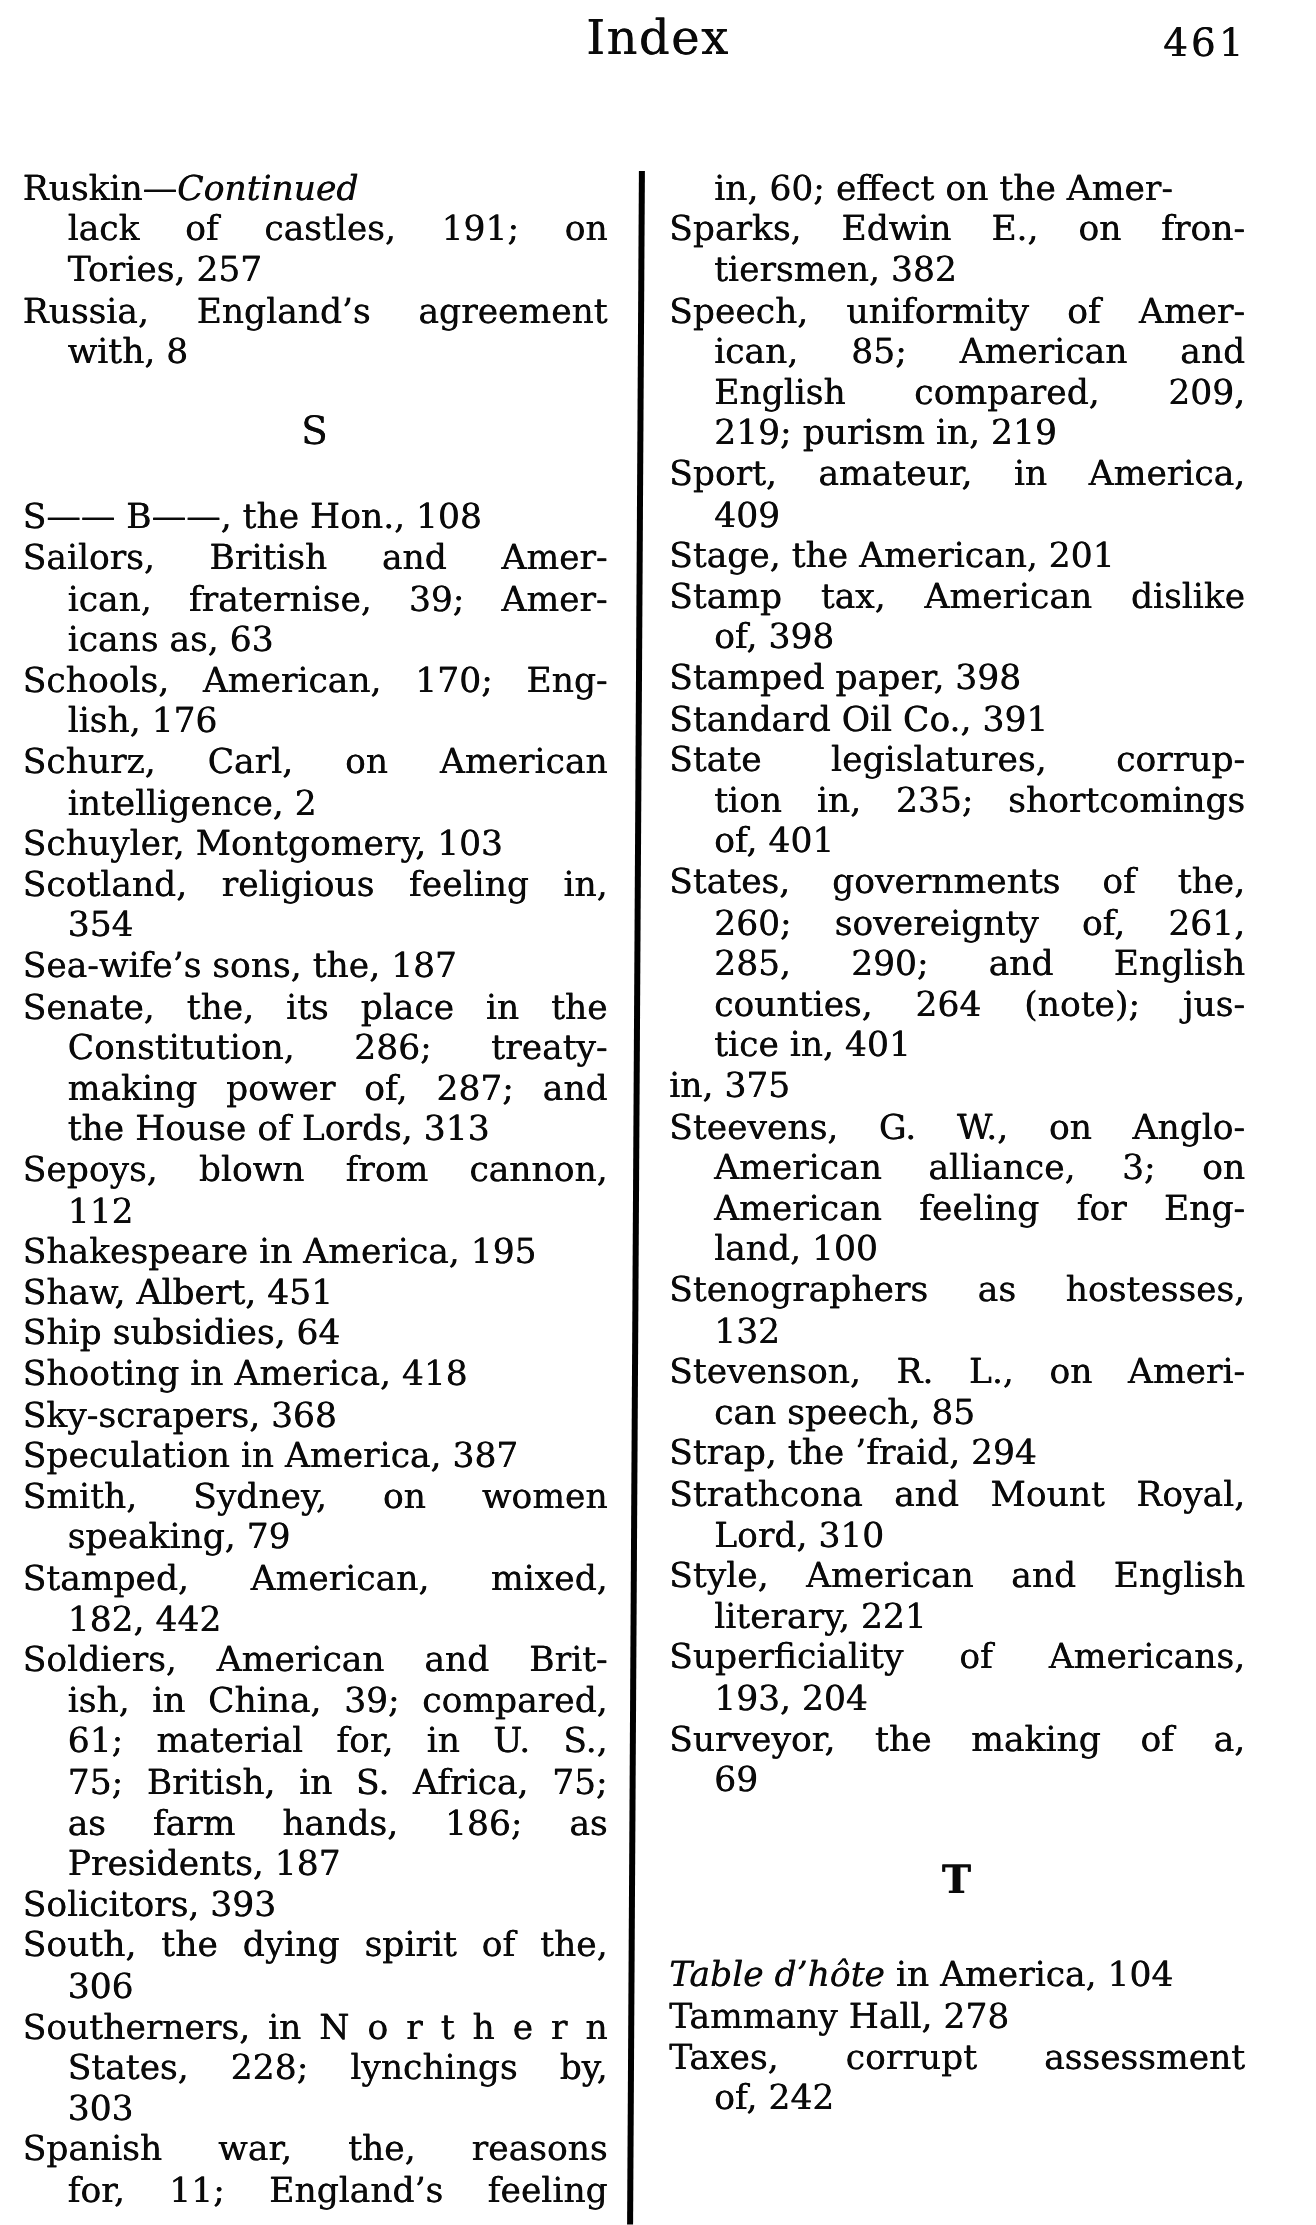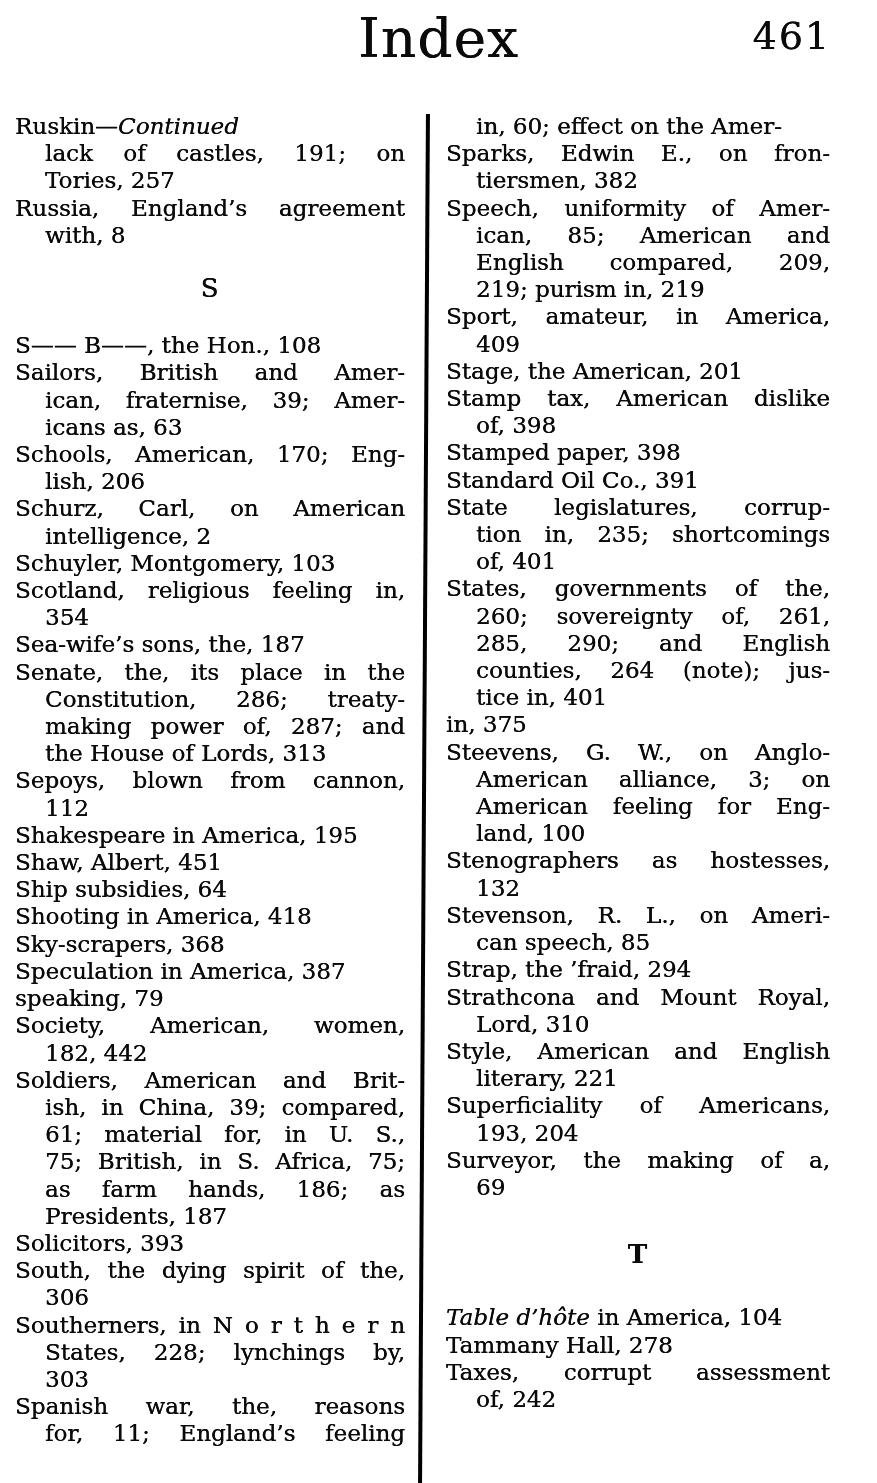--- a/index.html
+++ b/index.html
@@ -5,24 +5,24 @@
   html,body{margin:0;padding:0;}
   body{
     width:877px;height:1483px;position:relative;overflow:hidden;
     background:#ffffff;color:#0a0a0a;
     font-family:"DejaVu Serif","Liberation Serif",serif;
     text-shadow:0.3px 0 0 currentColor;
   }
   .header{position:absolute;top:0;left:0;right:0;height:80px;}
   .page-title{
     position:absolute;left:0;right:0;top:6px;text-align:center;
-    font-size:55px;letter-spacing:1px;
+    font-size:32px;letter-spacing:1px;
   }
   .page-number{
-    position:absolute;right:46px;top:14px;font-size:38px;letter-spacing:2px;
+    position:absolute;right:46px;top:14px;font-size:26px;letter-spacing:2px;
   }
   .column{position:absolute;top:113px;font-size:23px;line-height:27.2px;}
   .column.left{left:15px;width:390px;}
   .column.right{left:446px;width:384px;}
   .divider{
     position:absolute;left:422px;top:114px;width:4px;height:1369px;
     background:#000;transform:rotate(0.33deg);
   }
   .line{text-align:justify;text-align-last:justify;}
   .entry .line:last-child{text-align-last:left;}
@@ -61,21 +61,21 @@
     <div class="entry">
       <div class="line">S—— B——, the Hon., 108</div>
     </div>
     <div class="entry">
       <div class="line">Sailors, British and Amer-</div>
       <div class="line">ican, fraternise, 39; Amer-</div>
       <div class="line">icans as, 63</div>
     </div>
     <div class="entry">
       <div class="line">Schools, American, 170; Eng-</div>
-      <div class="line">lish, 206</div>
+      <div class="line">lish, 176</div>
     </div>
     <div class="entry">
       <div class="line">Schurz, Carl, on American</div>
       <div class="line">intelligence, 2</div>
     </div>
     <div class="entry">
       <div class="line">Schuyler, Montgomery, 103</div>
     </div>
     <div class="entry">
       <div class="line">Scotland, religious feeling in,</div>
@@ -106,24 +106,25 @@
     <div class="entry">
       <div class="line">Shooting in America, 418</div>
     </div>
     <div class="entry">
       <div class="line">Sky-scrapers, 368</div>
     </div>
     <div class="entry">
       <div class="line">Speculation in America, 387</div>
     </div>
     <div class="entry">
+      <div class="line">Smith, Sydney, on women</div>
       <div class="line">speaking, 79</div>
     </div>
     <div class="entry">
-      <div class="line">Society, American, women,</div>
+      <div class="line">Stamped, American, mixed,</div>
       <div class="line">182, 442</div>
     </div>
     <div class="entry">
       <div class="line">Soldiers, American and Brit-</div>
       <div class="line">ish, in China, 39; compared,</div>
       <div class="line">61; material for, in U. S.,</div>
       <div class="line">75; British, in S. Africa, 75;</div>
       <div class="line">as farm hands, 186; as</div>
       <div class="line">Presidents, 187</div>
     </div>

